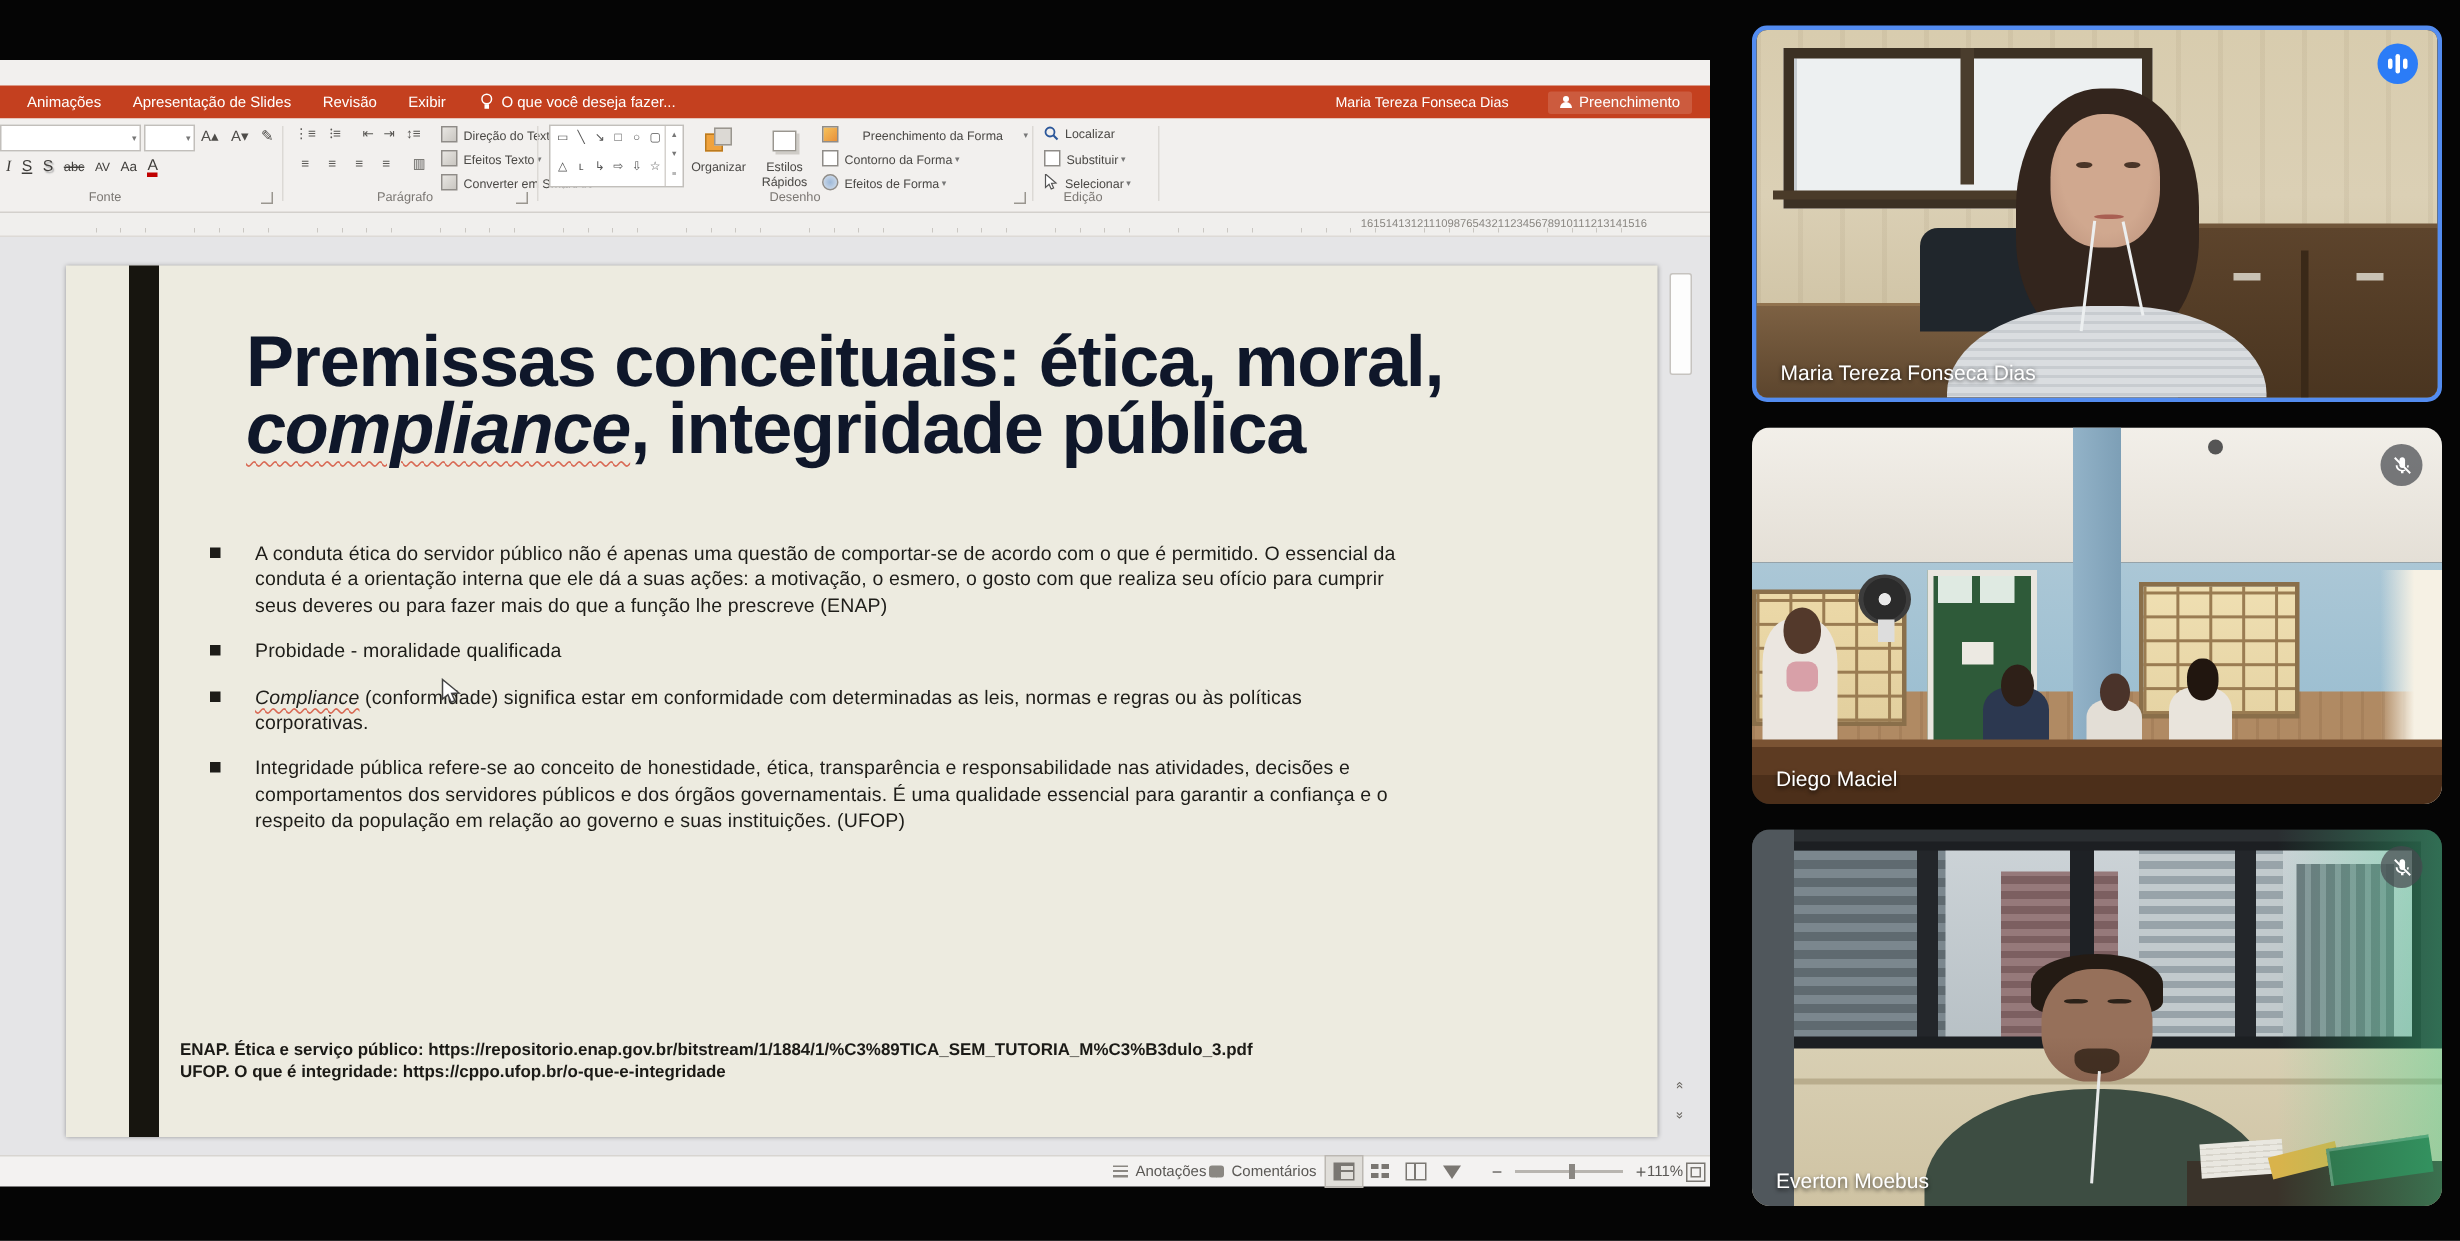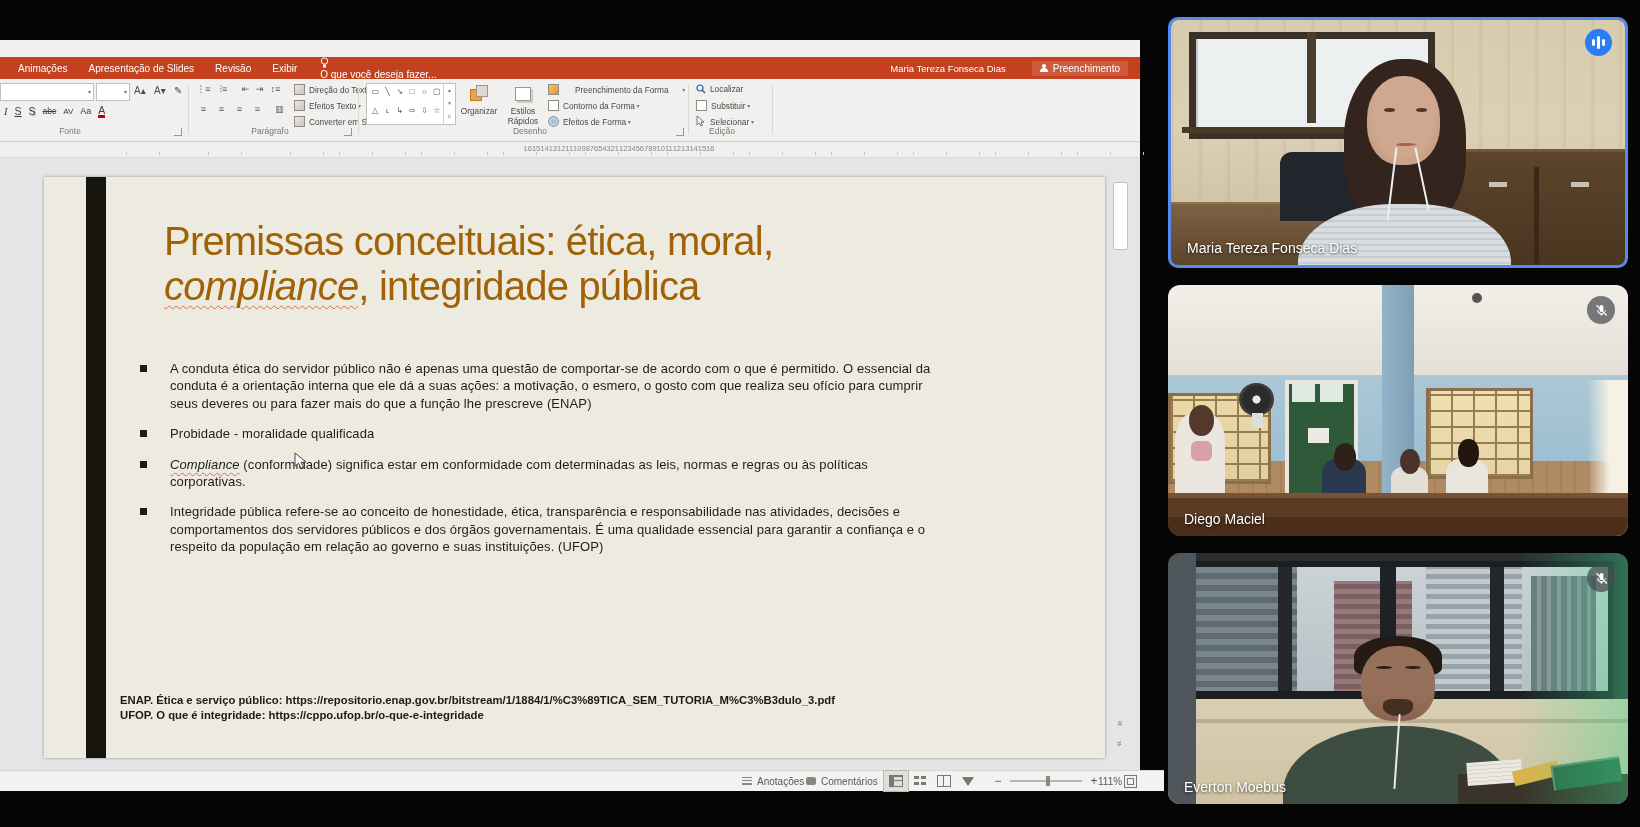--- a/index.html
+++ b/index.html
@@ -13,21 +13,21 @@
   .titlebar .title{position:absolute;left:417px;top:3px;transform:translateX(-50%);
     color:#fff;font-size:9.5px;white-space:nowrap;}
   .winctl{position:absolute;top:2px;width:26px;height:13px;color:#f6d9cf;font-size:10px;
     text-align:center;line-height:13px;}
   .wc-min{right:76px;} .wc-res{right:44px;} .wc-close{right:8px;font-size:11px;}
   .wc-res i{display:inline-block;width:7px;height:6px;border:1px solid #f6d9cf;margin-top:3px;}
 
   .menubar{left:0;top:17px;width:100%;height:22px;background:#c4401f;display:flex;
     align-items:center;color:#fff;font-size:10px;}
   .mtab{margin-left:15px;white-space:nowrap;padding:2px 3px;}
-  .tellme{display:flex;align-items:flex-start;margin-left:20px;white-space:nowrap;flex-direction:column;}
+  .tellme{display:flex;align-items:center;margin-left:20px;white-space:nowrap;}
   .tellme svg{margin-right:5px;}
   .mb-right{margin-left:auto;display:flex;align-items:center;}
   .account{font-size:9.5px;margin-right:26px;white-space:nowrap;}
   .sharebtn{display:flex;align-items:center;background:rgba(255,255,255,.14);border-radius:2px;
     padding:2px 8px;margin-right:12px;white-space:nowrap;}
   .sharebtn .pic{width:8px;height:8px;margin-right:5px;position:relative;}
   .pic i{position:absolute;left:2px;top:0;width:4px;height:4px;border-radius:50%;background:#fff;}
   .pic b{position:absolute;left:0;top:4px;width:8px;height:4px;border-radius:4px 4px 0 0;background:#fff;}
 
   .ribbon{left:0;top:39px;width:100%;height:62px;background:#f2f0ee;border-bottom:1px solid #d3d0cc;
@@ -62,48 +62,48 @@
   .bigbtn{position:absolute;top:4px;width:42px;height:42px;font-size:8.3px;color:#4a4845;text-align:center;}
   .bigbtn .bico{display:block;margin:2px auto 3px auto;width:18px;height:18px;position:relative;}
   .org1{position:absolute;left:0;top:4px;width:10px;height:10px;background:#f0a23c;border:1px solid #b97a20;}
   .org2{position:absolute;left:6px;top:0;width:10px;height:10px;background:#dcd9d4;border:1px solid #9a968f;}
   .qs1{position:absolute;left:1px;top:2px;width:14px;height:12px;background:#fff;border:1px solid #9a968f;
     box-shadow:2px 2px 0 #cfccc7;}
 
   
   .ruler{left:0;top:102px;width:100%;height:15px;background:#f0efed;border-bottom:1px solid #dddad6;}
   .ruler-track{position:absolute;left:48px;top:2px;width:1050px;height:11px;display:flex;
-    justify-content:center;font-size:7.5px;color:#8a8782;
-    background:repeating-linear-gradient(90deg,transparent 0 15.9px,#c9c6c1 15.9px 16.4px) bottom/100% 3px no-repeat;margin-left:46px;}
+    justify-content:flex-end;font-size:7.5px;color:#8a8782;
+    background:repeating-linear-gradient(90deg,transparent 0 15.9px,#c9c6c1 15.9px 16.4px) bottom/100% 3px no-repeat;}
   .slidearea{left:0;top:118px;width:100%;height:612px;background:#e5e5e7;overflow:hidden;}
   .slide{position:absolute;left:44px;top:19px;width:1061px;height:581px;background:#edebe0;
     box-shadow:0 0 3px rgba(0,0,0,.35);}
   .sbar{position:absolute;left:42px;top:0;width:20px;height:100%;background:#17150f;}
-  .stitle{position:absolute;left:120px;top:42px;width:880px;font-size:40px;line-height:45px;
-    letter-spacing:-0.8px;color:#a16207;}
+  .stitle{position:absolute;left:120px;top:42px;width:880px;font-size:48px;line-height:45px;
+    letter-spacing:-0.8px;color:#0f172a;font-weight:bold;}
   .stitle .sq, .btext .sq{font-style:italic;text-decoration:underline;text-decoration-style:wavy;
     text-decoration-color:#d96a55;text-decoration-thickness:1px;text-underline-offset:5px;}
   .btext .sq{text-underline-offset:3px;}
   .bullets{position:absolute;left:96px;top:183px;width:806px;list-style:none;margin:0;padding:0;}
   .bullets li{display:flex;margin-bottom:13px;}
   .bullets .mk{flex:0 0 30px;}
   .bullets .mk i{display:block;width:7px;height:7px;background:#1d1c18;margin-top:5px;}
   .btext{flex:1;font-size:13px;line-height:17.4px;letter-spacing:0.1px;color:#1e1d19;}
   .fnote{position:absolute;left:76px;width:900px;font-size:11.3px;font-weight:bold;color:#1b1a16;white-space:nowrap;}
   .fn1{top:517px;} .fn2{top:532px;}
   .vscroll{position:absolute;left:1112px;top:6px;width:15px;height:600px;}
   .vthumb{position:absolute;left:1px;top:18px;width:13px;height:66px;background:#fdfdfd;
     border:1px solid #c6c3bf;border-radius:2px;}
   .chv{position:absolute;left:0;width:15px;height:15px;color:#6a6762;font-size:9px;text-align:center;line-height:15px;}
   .chv span{display:inline-block;}
   .chv-up span{transform:rotate(90deg);} .chv-dn span{transform:rotate(-90deg);}
   .cursor{position:absolute;left:294px;top:294px;}
 
   .statusbar{left:0;top:730px;width:100%;height:20px;background:#f3f2f1;border-top:1px solid #d8d5d1;
-    font-size:10px;color:#5a5855;padding-left:24px;}
+    font-size:10px;color:#5a5855;}
   .sb{position:absolute;top:0;height:20px;display:flex;align-items:center;}
   .sb-notes{left:742px;} .sb-com{left:806px;}
   .noteico{width:10px;height:8px;margin-right:5px;
     background:linear-gradient(#8a8782 0 1px,transparent 1px 3px,#8a8782 3px 4px,transparent 4px 6px,#8a8782 6px 7px) ;}
   .comico{position:relative;width:10px;height:8px;margin-right:5px;background:#8a8782;border-radius:2px;}
   .comico:after{content:"";position:absolute;left:2px;bottom:-3px;border:3px solid transparent;border-top-color:#8a8782;}
   .views{left:884px;display:flex;}
   .vbtn{width:24px;height:20px;display:flex;align-items:center;justify-content:center;}
   .vbtn .g{width:12px;height:10px;position:relative;}
   .v-normal{background:#e0ded9;outline:1px solid #bcb8b2;}

